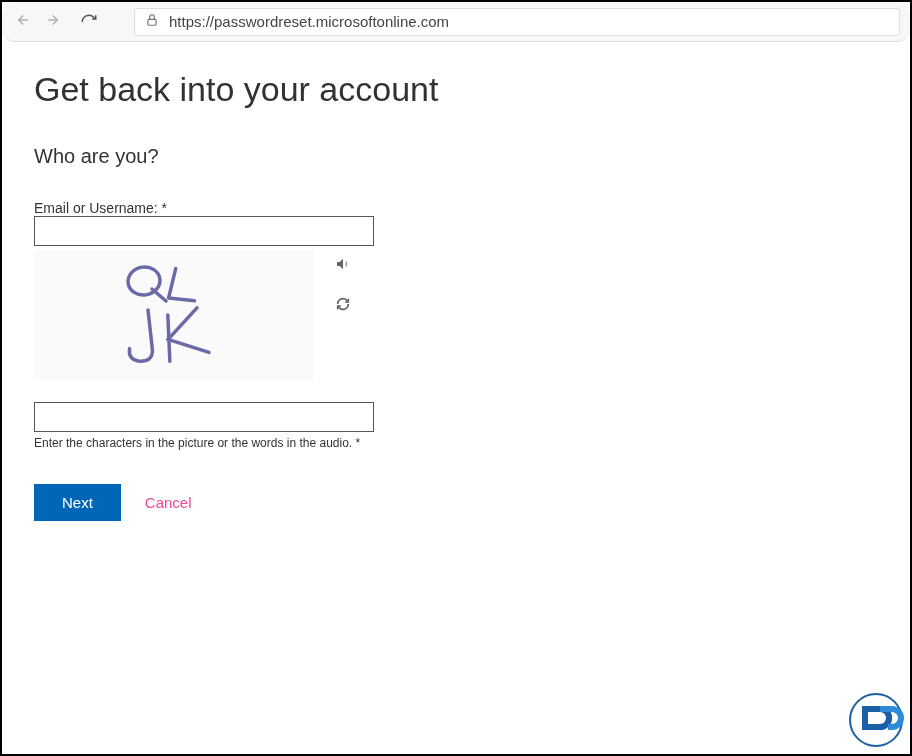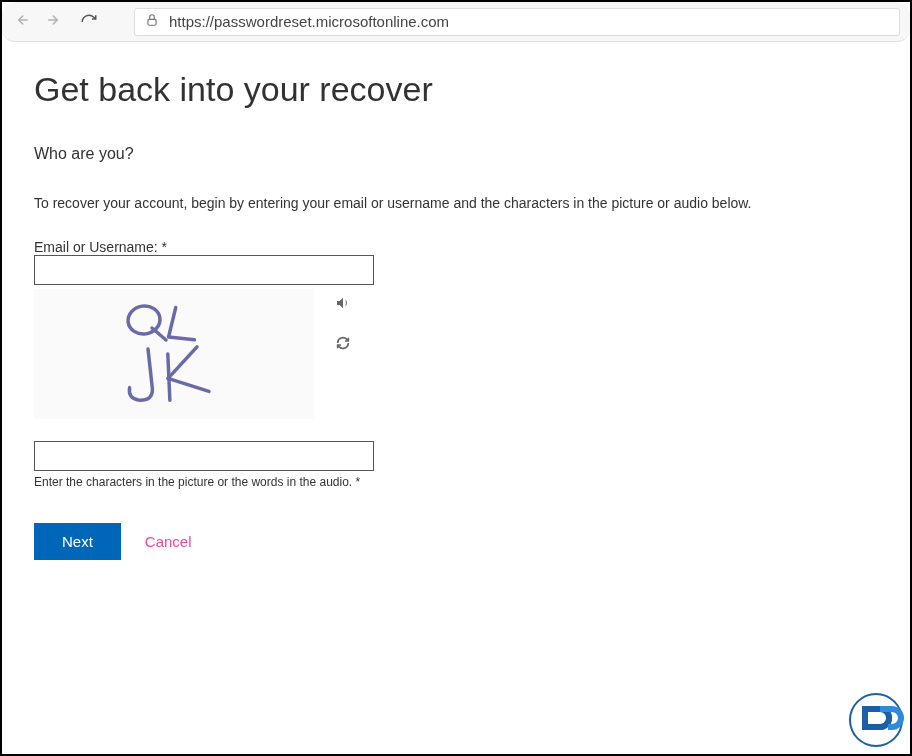--- a/index.html
+++ b/index.html
@@ -82,21 +82,21 @@
       letter-spacing: -0.5px;
       margin-bottom: 55px;
     }
     h1.page-title {
       font-size: 34px;
       font-weight: 300;
       color: #323232;
       margin-bottom: 36px;
     }
     h2.subtitle {
-      font-size: 16px;
+      font-size: 20px;
       font-weight: 300;
       color: #323232;
       margin-bottom: 32px;
     }
     .instruction {
       font-size: 14px;
       color: #333;
       margin-bottom: 28px;
     }
     .field-label {
@@ -224,25 +224,24 @@
         <rect x="5" y="11" width="14" height="10" rx="2"></rect>
         <path d="M8 11V7a4 4 0 0 1 8 0v4"></path>
       </svg>
     </span>
     <span class="url-text">https://passwordreset.microsoftonline.com</span>
   </div>
 </div>
 
 <div class="content">
 
-  <h1 class="page-title">Get back into your recover</h1>
+  <h1 class="page-title">Get back into your account</h1>
 
   <h2 class="subtitle">Who are you?</h2>
 
-  <p class="instruction">To recover your account, begin by entering your email or username and the characters in the picture or audio below.</p>
 
   <div class="field-label">Email or Username: *</div>
   <input type="text" class="text-input" value="" style="">
 
   <div class="captcha-row">
     <div class="captcha-img">
       <svg viewBox="0 0 200 120">
         <g stroke="#6a6aa8" stroke-width="3.5" fill="none" stroke-linecap="round" stroke-linejoin="round">
 
           <ellipse cx="70" cy="26" rx="16" ry="14" transform="rotate(-8 70 26)"></ellipse>

